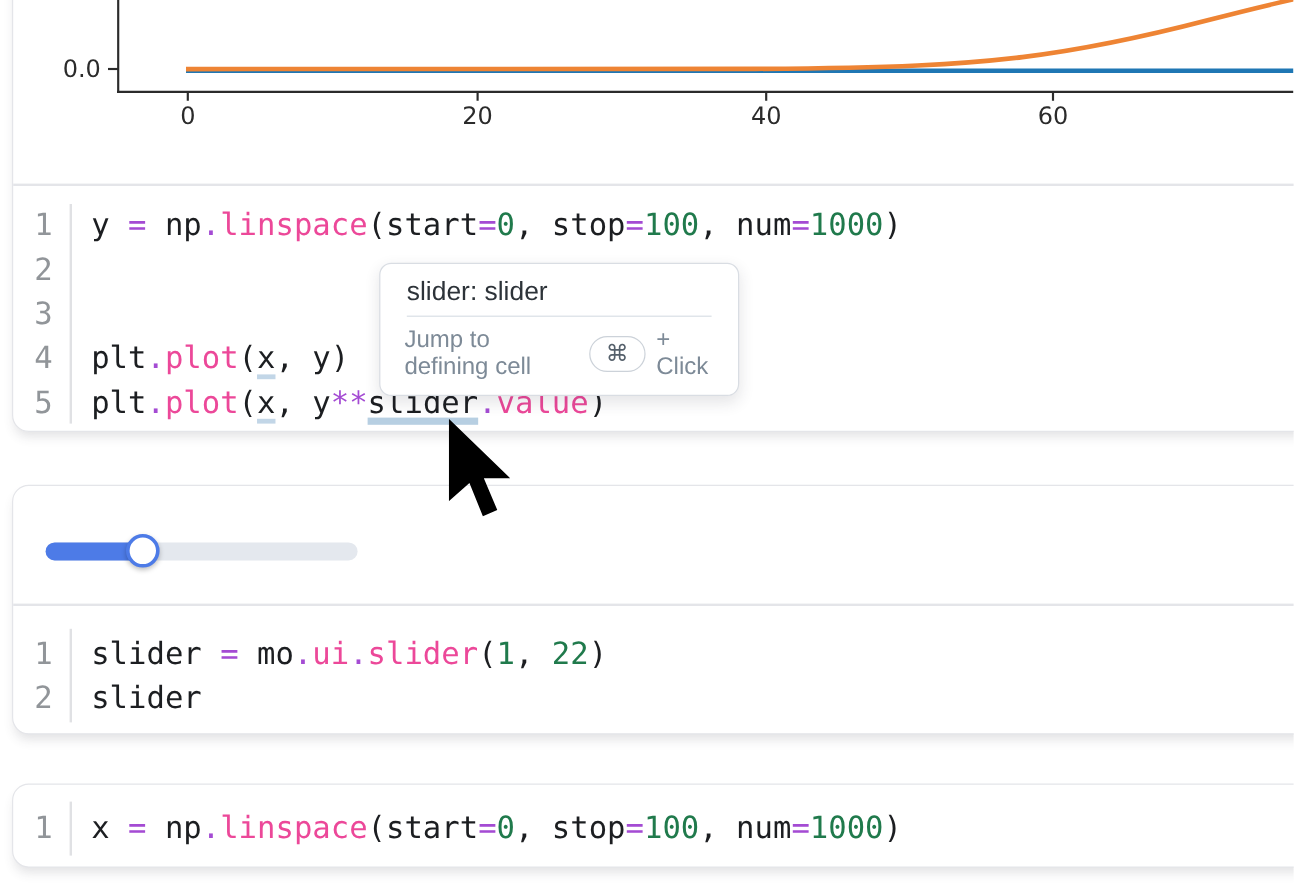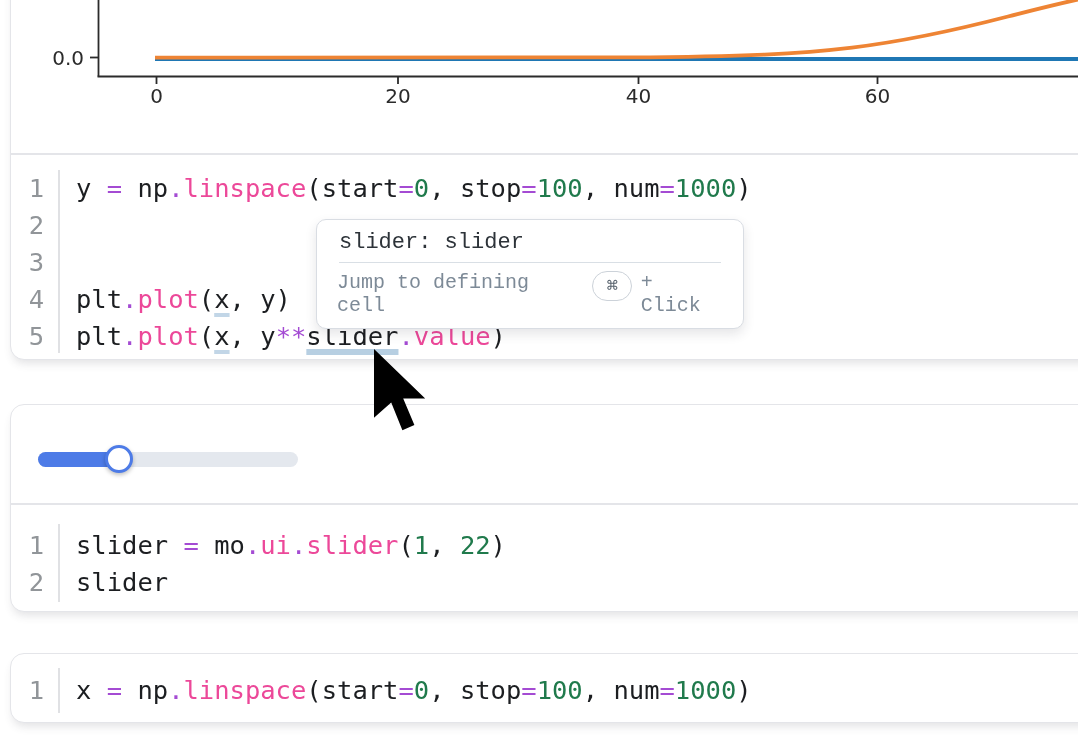--- a/index.html
+++ b/index.html
@@ -47,26 +47,26 @@
   .tk-fn  { color:#ec4899; }
   .tk-num { color:#207a4c; }
   .tk-uvar { color:#1c1e21; text-decoration:underline; text-decoration-color:#c2d6e7;
              text-decoration-thickness:4px; text-underline-offset:5px;
              text-decoration-skip-ink:none; }
   .tk-hvar { color:#1c1e21; text-decoration:underline; text-decoration-color:#b7cfe2;
              text-decoration-thickness:5.5px; text-underline-offset:4px;
              text-decoration-skip-ink:none; }
 
   
-  #tooltip { position:absolute; left:316px; top:219px; width:428px; z-index:10;
+  #tooltip { position:absolute; left:316px; top:219px; width:300px; z-index:10;
              background:#ffffff; border:1px solid #d9dde3; border-radius:10px;
-             box-shadow:0 5px 12px rgba(40,45,55,0.12);font-family:Liberation Mono, monospace; }
+             box-shadow:0 5px 12px rgba(40,45,55,0.12); }
   .tt-title { padding:10px 22px 7px; font-size:22px; color:#2d3339; }
   .tt-divider { height:1px; background:#d9dfe5; margin:0 22px; }
-  .tt-hint { display:flex; align-items:flex-start; padding:8px 20px 11px;
+  .tt-hint { display:flex; align-items:center; padding:8px 20px 11px;
              font-size:20px; color:#7d8a97; }
   .kbd { display:inline-flex; align-items:center; justify-content:center;
          height:30px; padding:0 13px; margin:0 9px; border:1.7px solid #ccd2d9;
          border-radius:16px; color:#55606b; font-size:19px; background:#fff; }
 
   
   .slider-track { position:absolute; left:38px; top:451.5px; width:260px; height:15px;
                   border-radius:8px; background:#e4e8ee; z-index:3; }
   .slider-fill  { position:absolute; left:38px; top:451.5px; width:86px; height:15px;
                   border-radius:8px; background:#4d7be7; z-index:4; }

